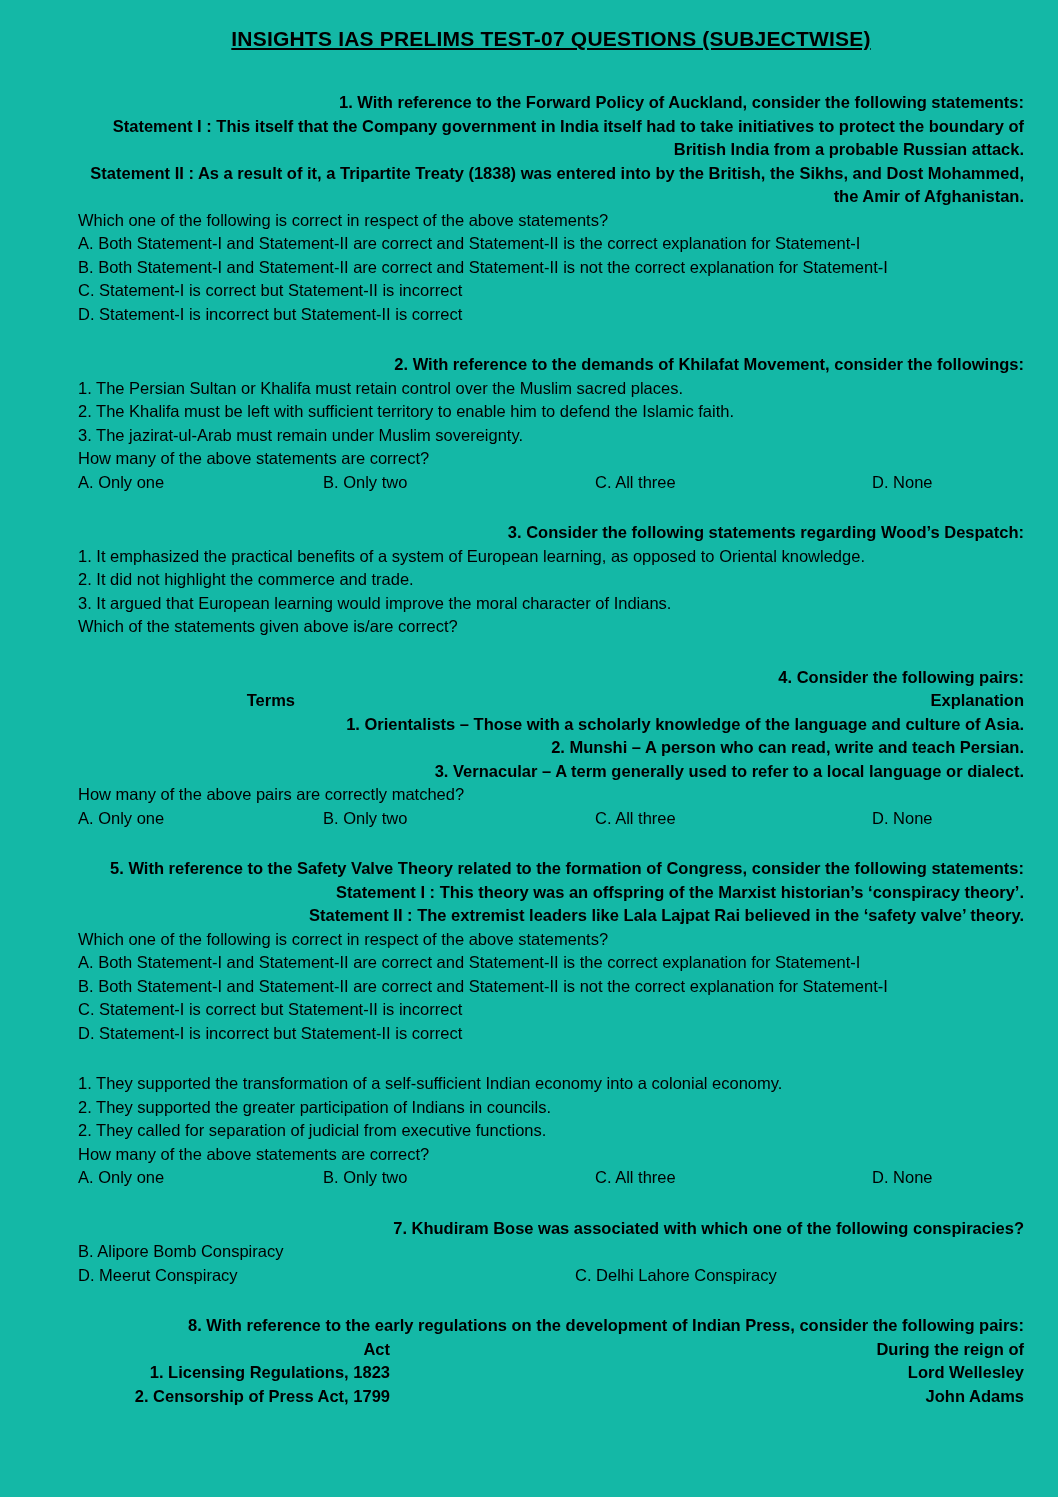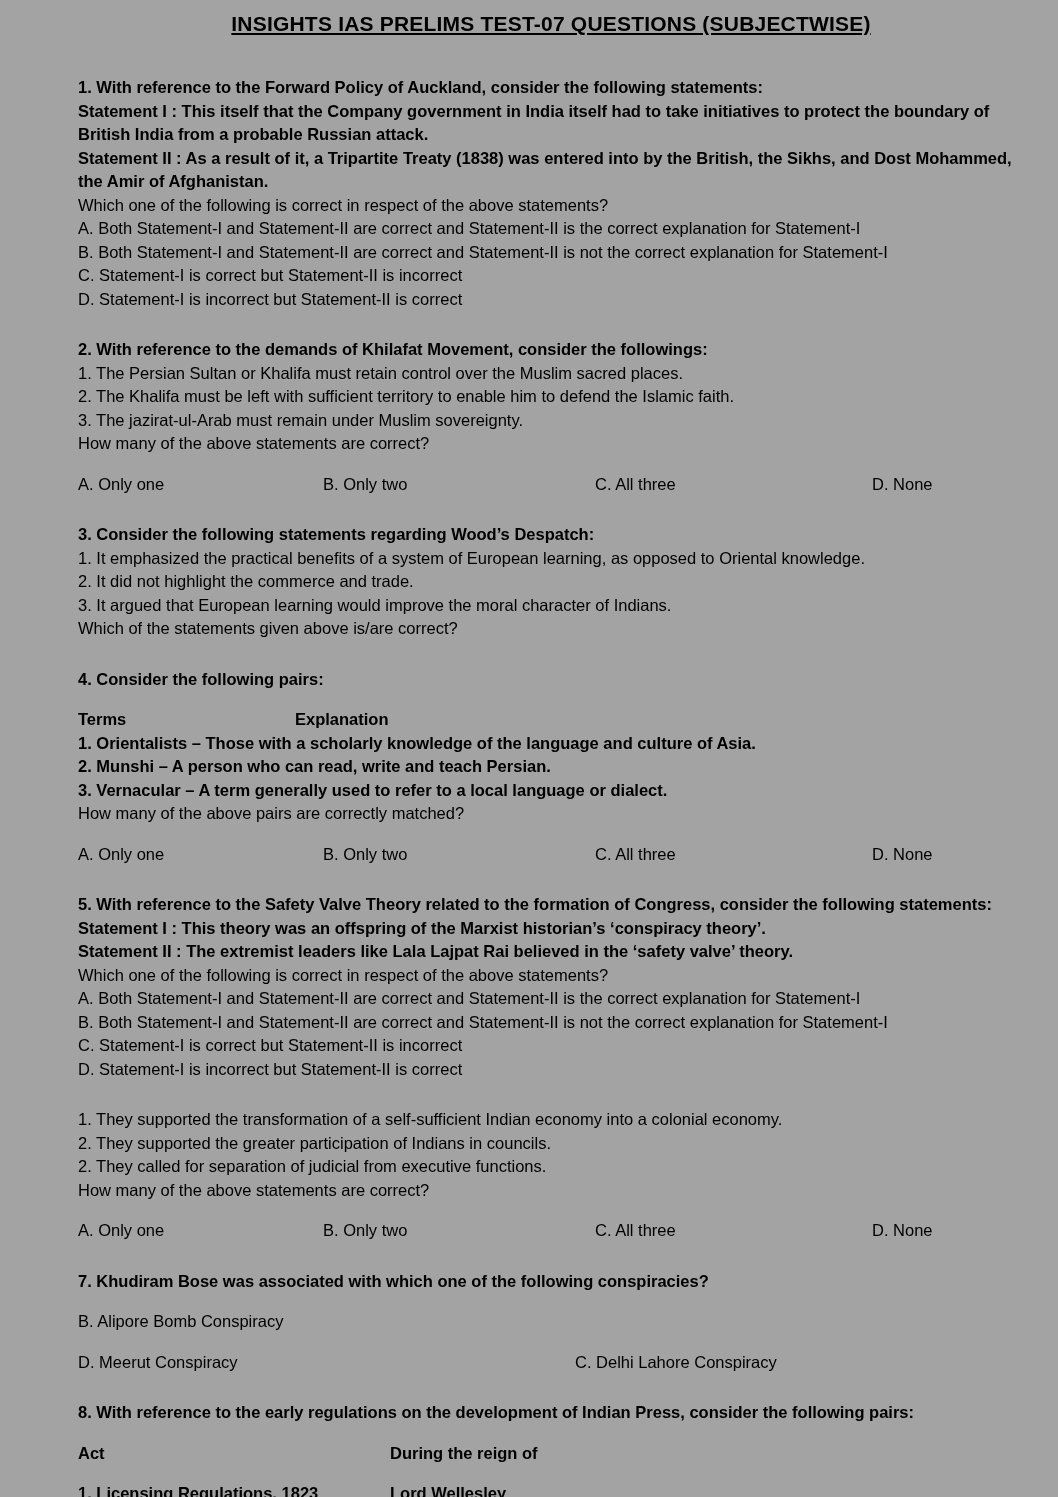--- a/index.html
+++ b/index.html
@@ -11,46 +11,46 @@
   body {
     width: 1058px;
     height: 1497px;
     font-family: "Liberation Sans", "DejaVu Sans", sans-serif;
     color: #000000;
     overflow: hidden;
   }
   .page {
     width: 1058px;
     height: 1497px;
-    padding: 12px 34px 20px 78px;
-    background: #a3a3a3;
+    padding: 27px 34px 20px 78px;
+    background: #14b8a6;
   }
   .doc-title {
     font-size: 21px;
     font-weight: bold;
     text-align: center;
     text-decoration: underline;
     margin: 0 0 40px 0;
     letter-spacing: 0.2px;
   }
   .question {
     margin: 0 0 27px 0;
   }
   .line {
     font-size: 16.5px;
     line-height: 23.5px;
     white-space: normal;
   }
-  .bold { font-weight: bold; }
+  .bold { font-weight: bold; text-align: right; }
   .cols {
     display: grid;
     font-size: 16.5px;
     line-height: 23.5px;
   }
-  .cols .cell { display: block; margin-top: 17px; }
+  .cols .cell { display: block; }
   .cols.opts4  { grid-template-columns: 245px 272px 277px auto; }
   .cols.opts2  { grid-template-columns: 497px auto; }
   .cols.pair   { grid-template-columns: 312px auto; }
   .cols.terms  { grid-template-columns: 217px auto; }
 </style>
 </head>
 <body>
 
 <div class="page">
   <h1 class="doc-title">INSIGHTS IAS PRELIMS TEST-07 QUESTIONS (SUBJECTWISE)</h1>

